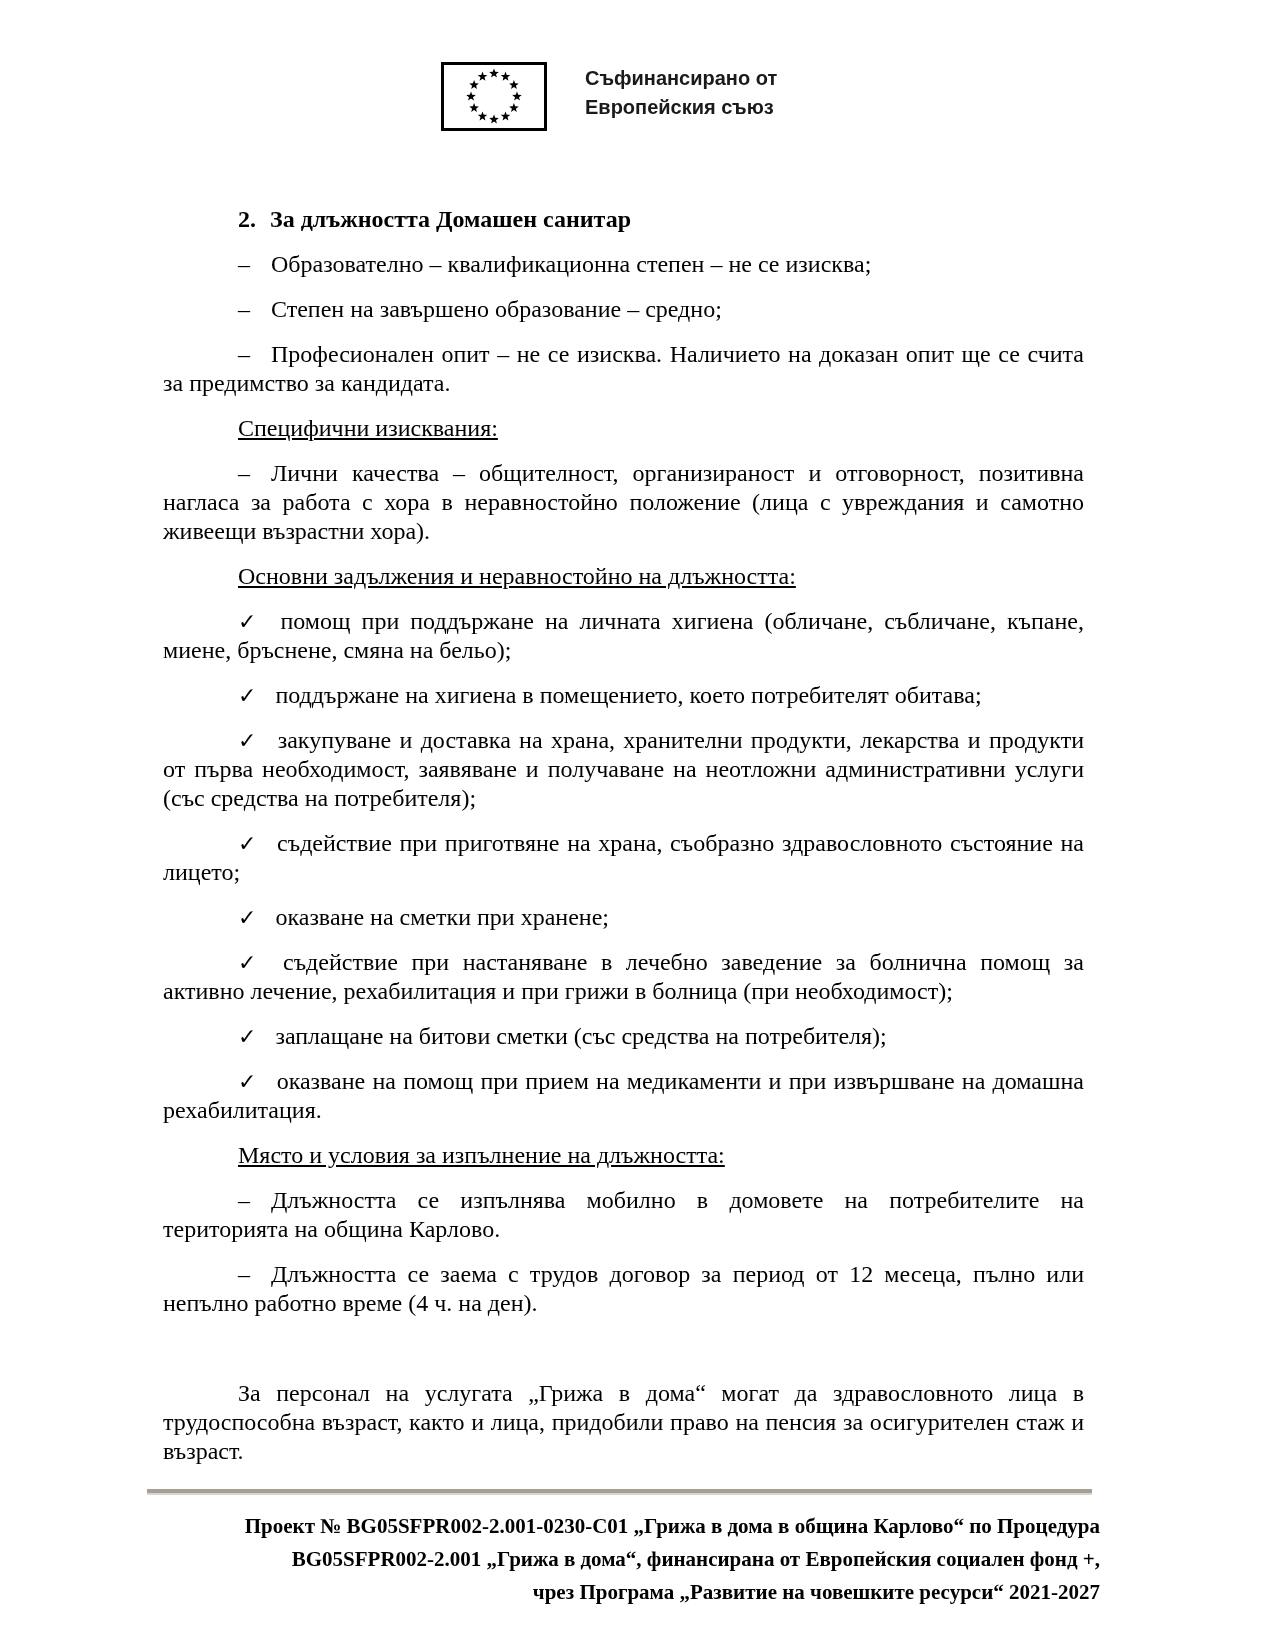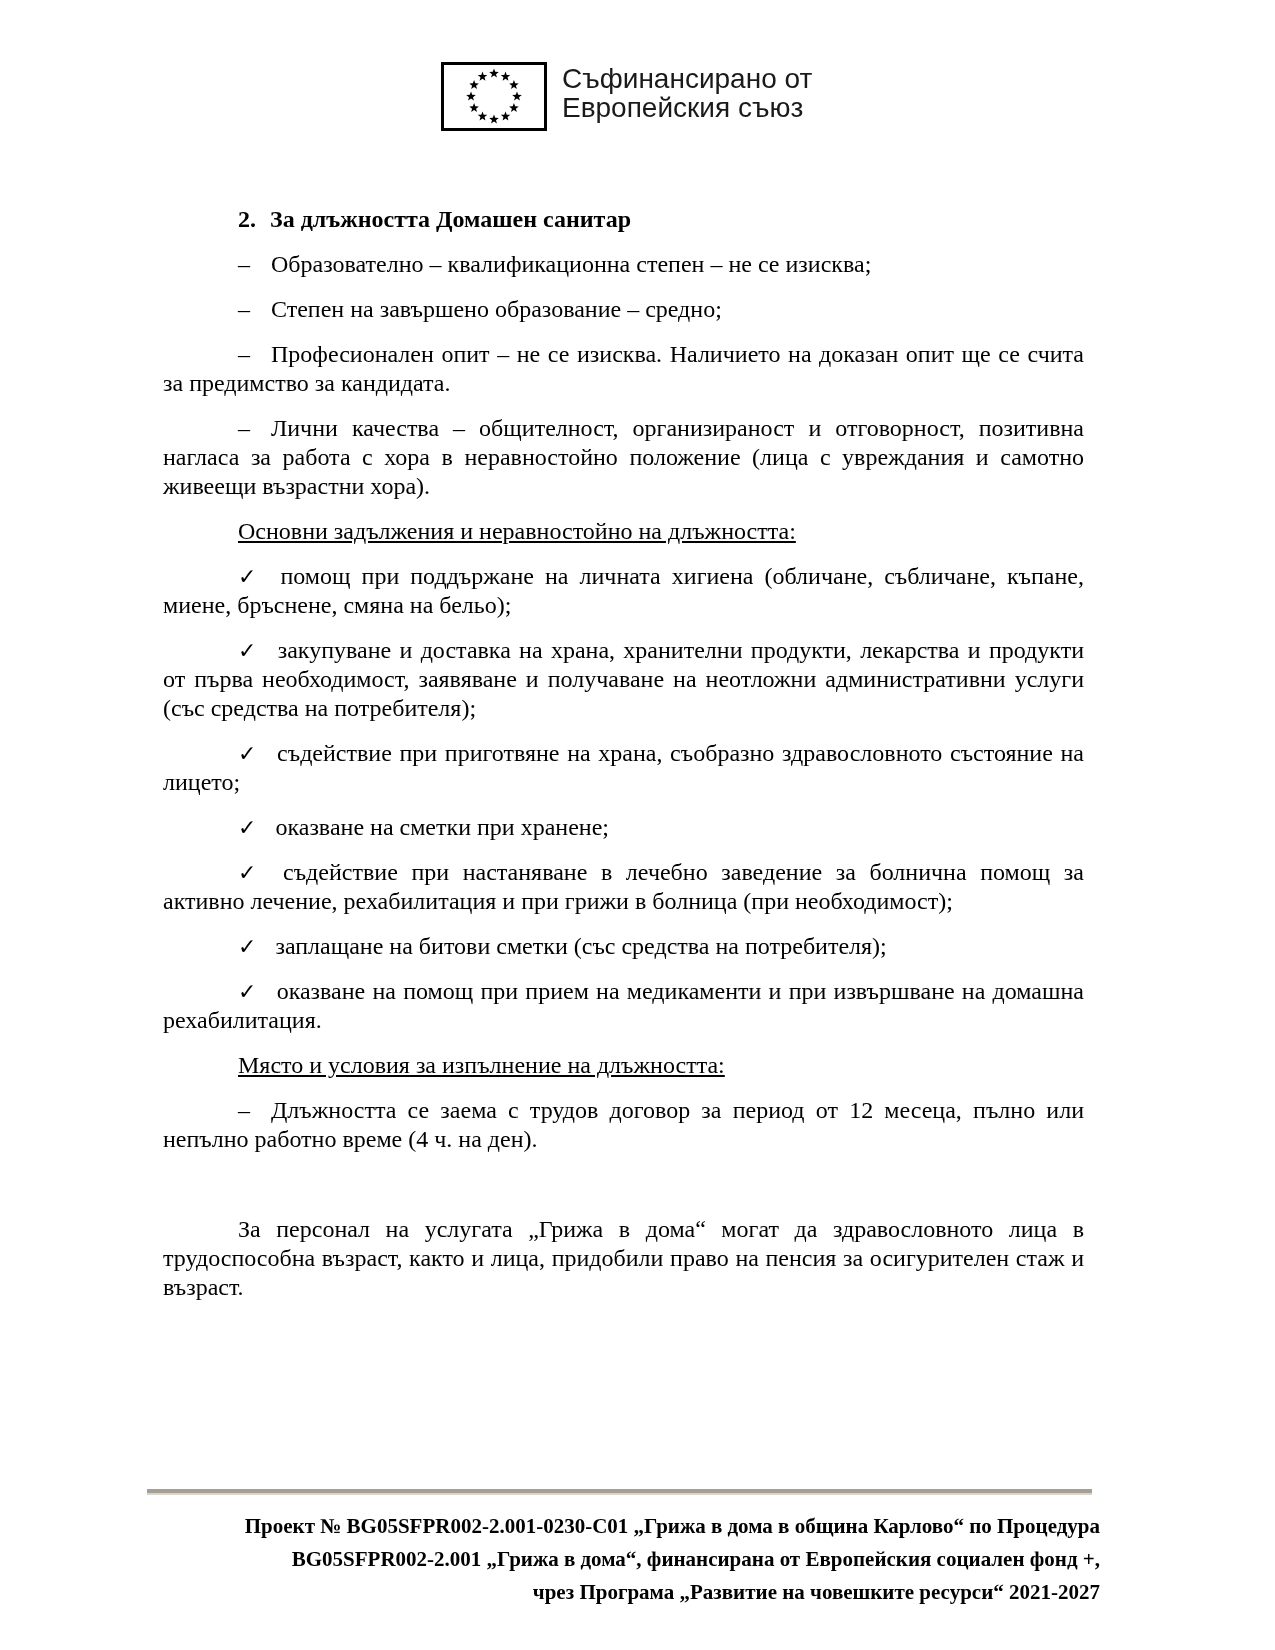--- a/index.html
+++ b/index.html
@@ -16,25 +16,25 @@
   
   .eu-flag {
     position: absolute;
     left: 441px;
     top: 62px;
     width: 106px;
     height: 69px;
   }
   .eu-caption {
     position: absolute;
-    left: 562px;
+    left: 585px;
     top: 64px;
     font-family: "Liberation Sans", "DejaVu Sans", sans-serif;
-    font-weight: normal;
-    font-size: 28px;
+    font-weight: bold;
+    font-size: 20px;
     line-height: 29px;
     color: #1a1a1a;
     white-space: nowrap;
   }
 
   
   .content {
     position: absolute;
     left: 147px;
     top: 189px;
@@ -114,44 +114,47 @@
 <div class="content">
 
   <p class="p-h"><span class="mk">2.</span><span class="tx">За длъжността Домашен санитар</span></p>
 
   <p class="p-dash"><span class="mk">–</span><span class="tx">Образователно – квалификационна степен – не се изисква;</span></p>
 
   <p class="p-dash"><span class="mk">–</span><span class="tx">Степен на завършено образование – средно;</span></p>
 
   <p class="p-dash"><span class="mk">–</span><span class="tx">Професионален опит – не се изисква. Наличието на доказан опит ще се счита за предимство за кандидата.</span></p>
 
+  <p class="p-ul"><span class="tx">Специфични изисквания:</span></p>
 
   <p class="p-dash"><span class="mk">–</span><span class="tx">Лични качества – общителност, организираност и отговорност, позитивна нагласа за работа с хора в неравностойно положение (лица с увреждания и самотно живеещи възрастни хора).</span></p>
 
   <p class="p-ul"><span class="tx">Основни задължения и неравностойно на длъжността:</span></p>
 
 
   <p class="p-check"><span class="mk">✓</span><span class="tx">помощ при поддържане на личната хигиена (обличане, събличане, къпане, миене, бръснене, смяна на бельо);</span></p>
 
+  <p class="p-check"><span class="mk">✓</span><span class="tx">поддържане на хигиена в помещението, което потребителят обитава;</span></p>
 
   <p class="p-check"><span class="mk">✓</span><span class="tx">закупуване и доставка на храна, хранителни продукти, лекарства и продукти от първа необходимост, заявяване и получаване на неотложни административни услуги (със средства на потребителя);</span></p>
 
   <p class="p-check"><span class="mk">✓</span><span class="tx">съдействие при приготвяне на храна, съобразно здравословното състояние на лицето;</span></p>
 
   <p class="p-check"><span class="mk">✓</span><span class="tx">оказване на сметки при хранене;</span></p>
 
   <p class="p-check"><span class="mk">✓</span><span class="tx">съдействие при настаняване в лечебно заведение за болнична помощ за активно лечение, рехабилитация и при грижи в болница (при необходимост);</span></p>
 
   <p class="p-check"><span class="mk">✓</span><span class="tx">заплащане на битови сметки (със средства на потребителя);</span></p>
 
 
   <p class="p-check"><span class="mk">✓</span><span class="tx">оказване на помощ при прием на медикаменти и при извършване на домашна рехабилитация.</span></p>
 
   <p class="p-ul"><span class="tx">Място и условия за изпълнение на длъжността:</span></p>
 
+  <p class="p-dash"><span class="mk">–</span><span class="tx">Длъжността се изпълнява мобилно в домовете на потребителите на територията на община Карлово.</span></p>
 
   <p class="p-dash"><span class="mk">–</span><span class="tx">Длъжността се заема с трудов договор за период от 12 месеца, пълно или непълно работно време (4 ч. на ден).</span></p>
 
   <p class="blank"></p>
 
   <p><span class="tx">За персонал на услугата „Грижа в дома“ могат да здравословното лица в трудоспособна възраст, както и лица, придобили право на пенсия за осигурителен стаж и възраст.</span></p>
 
 </div>
 
 <div class="footer-rule"></div>

